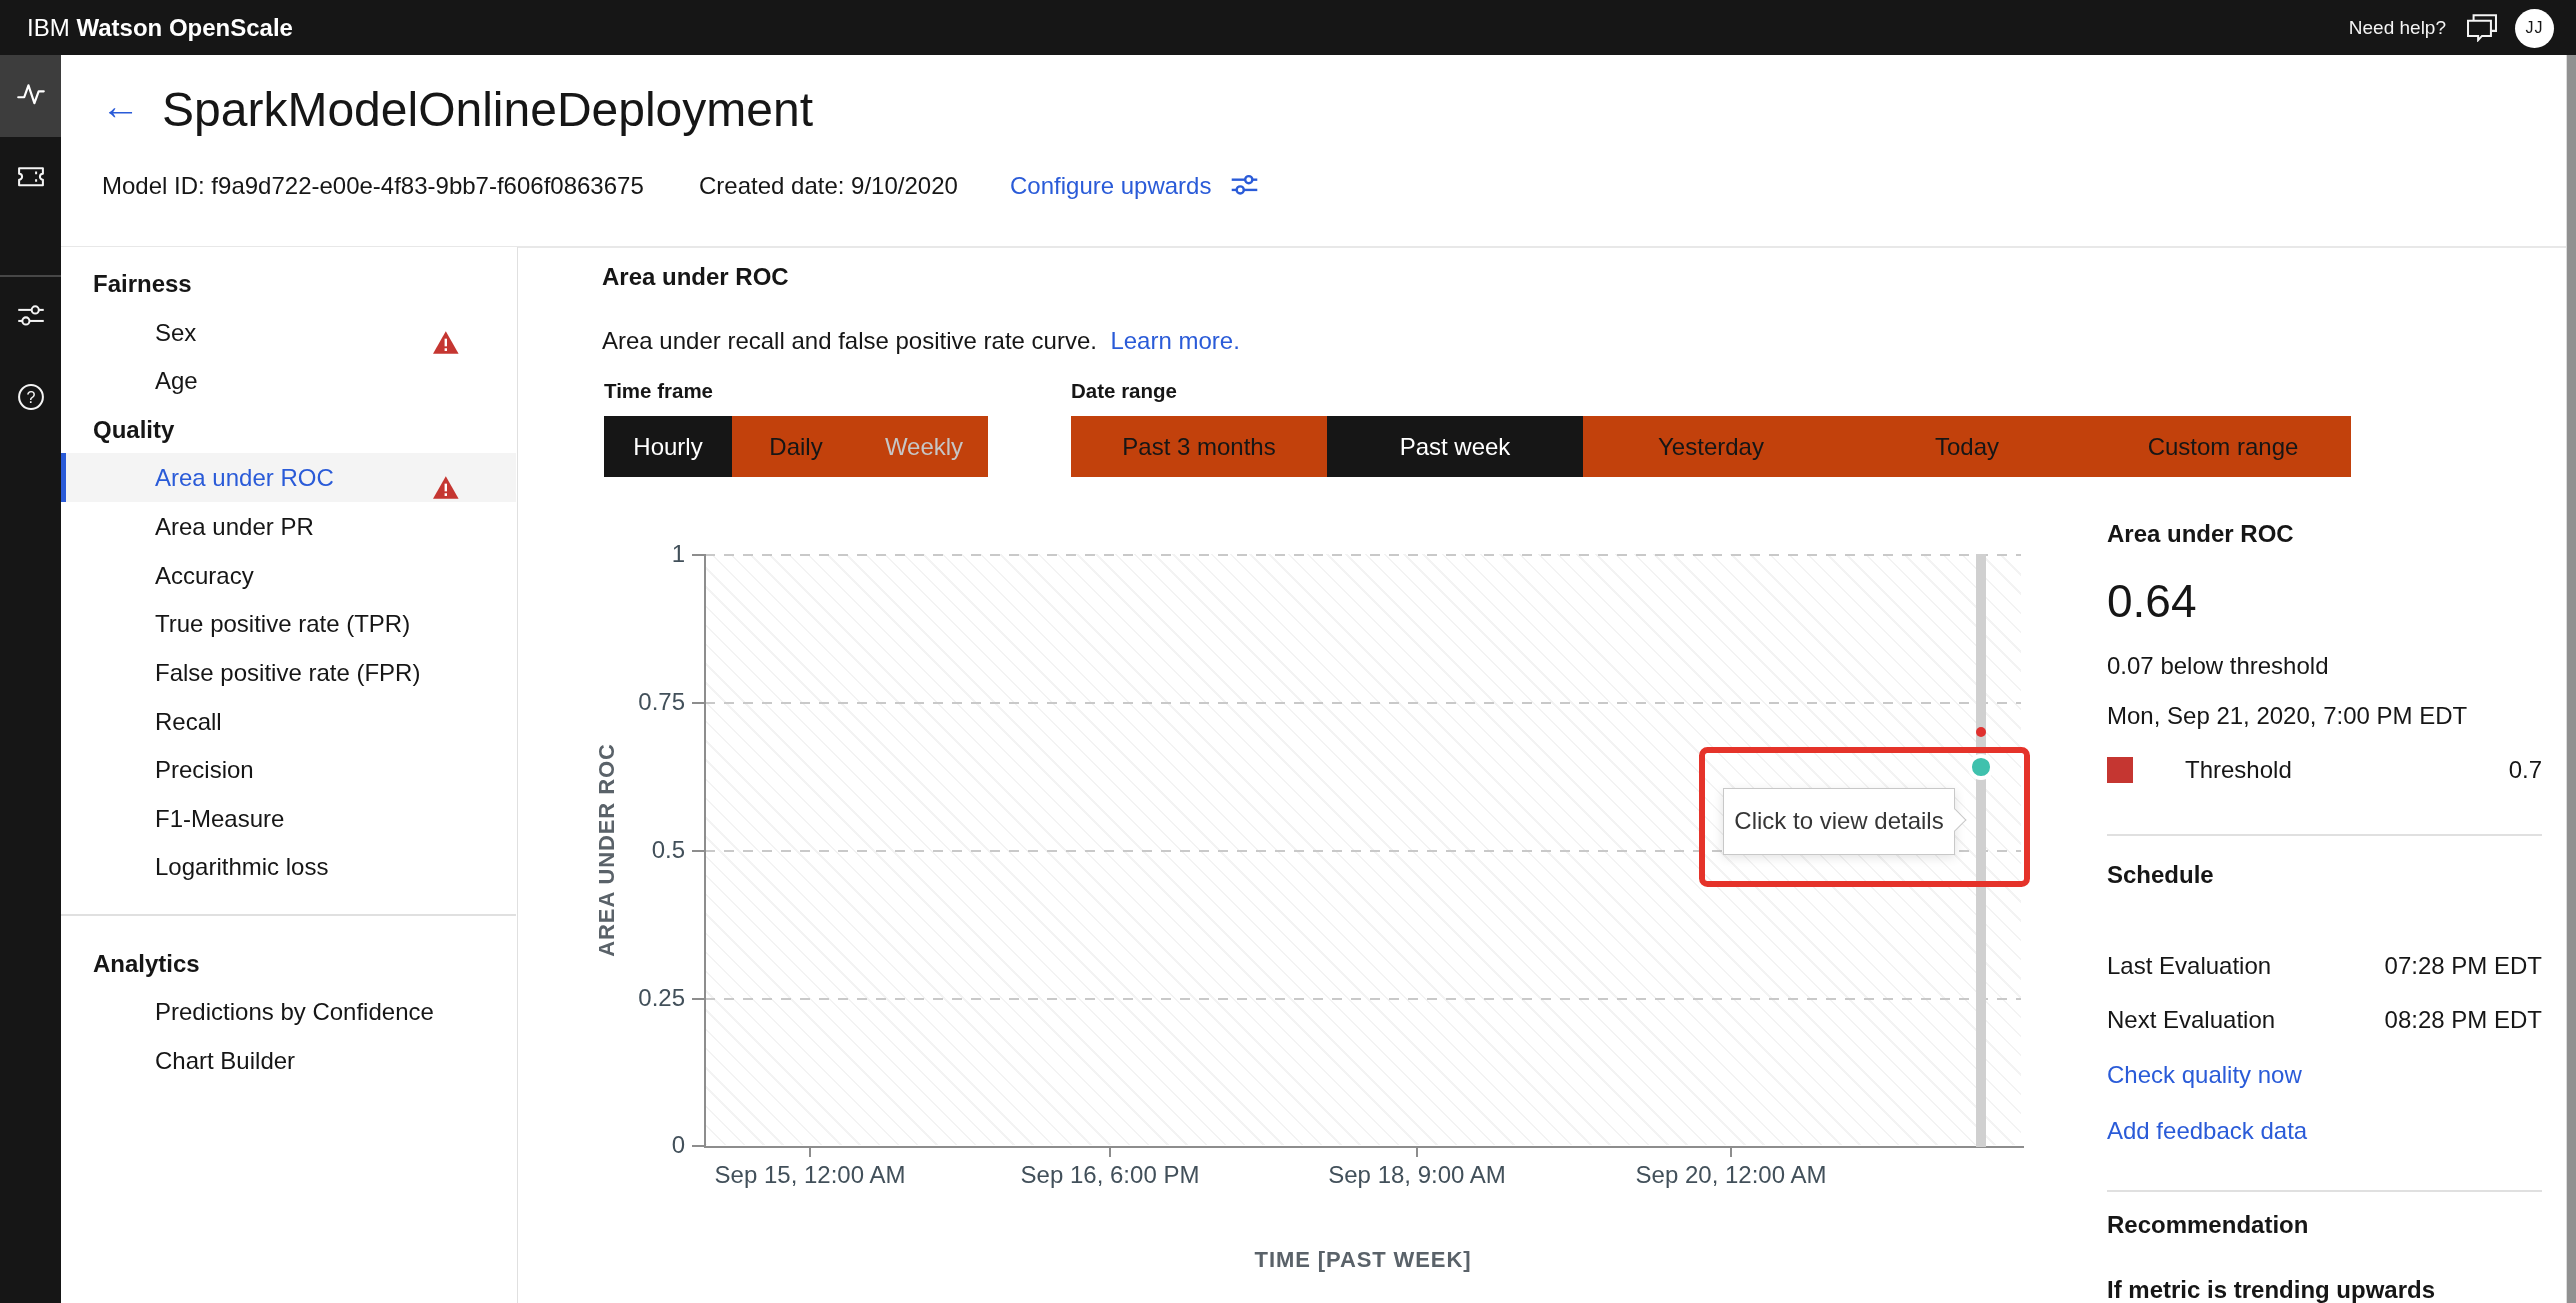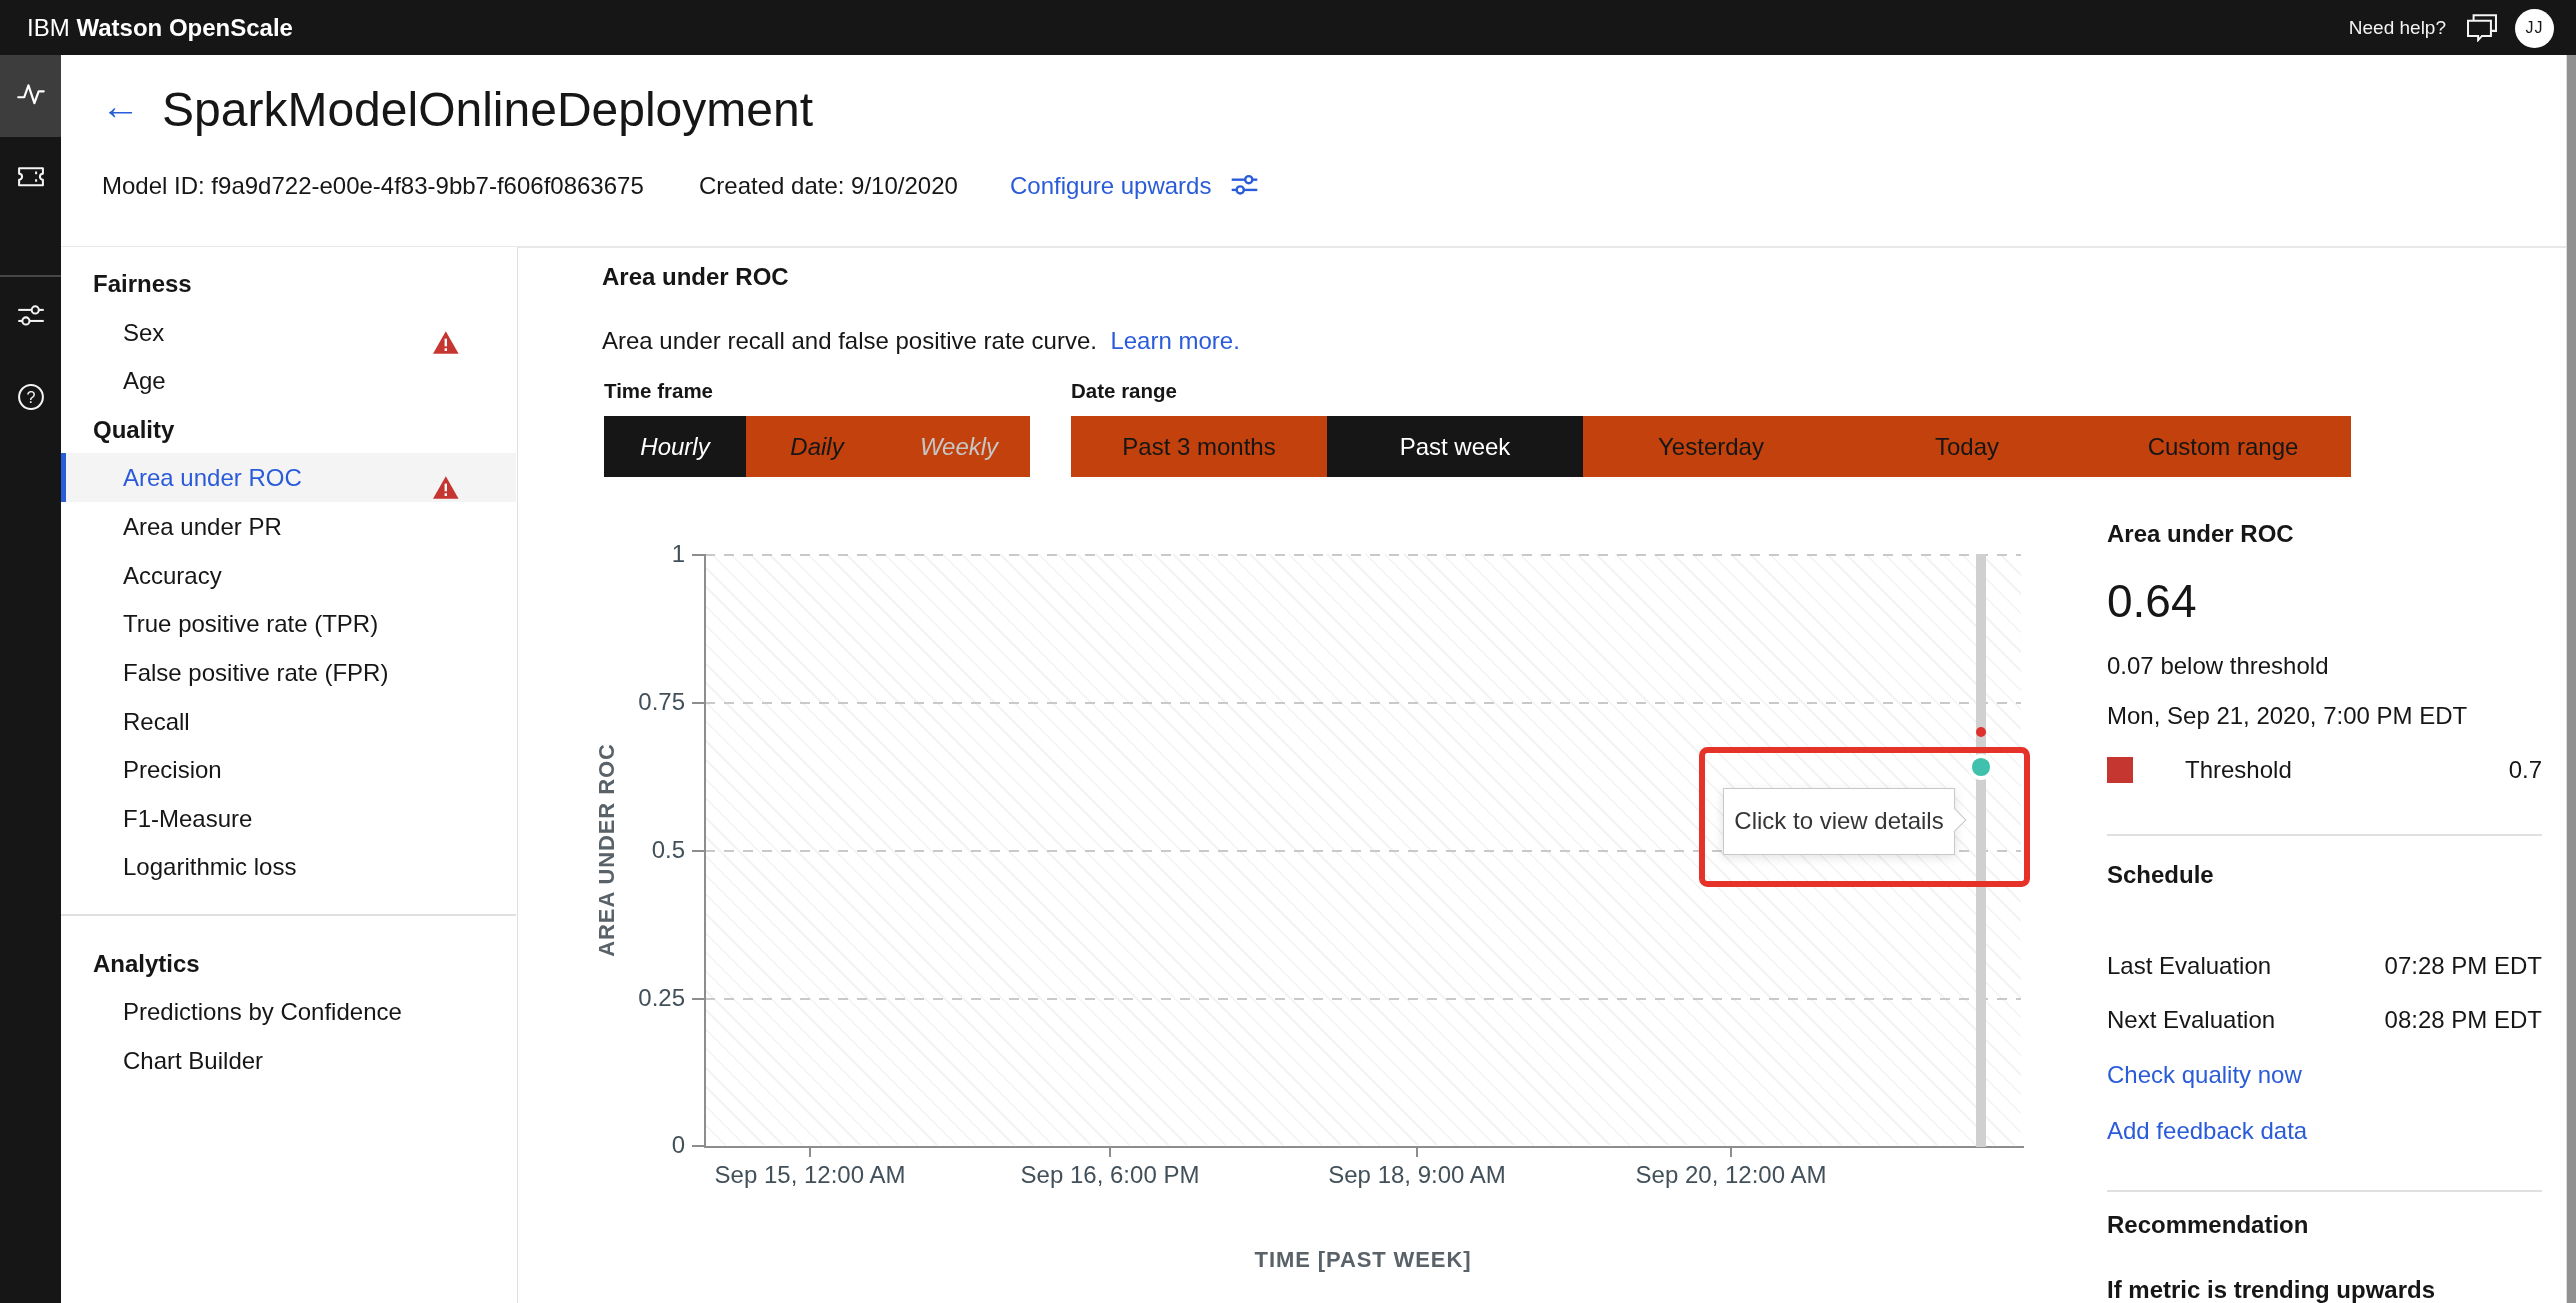--- a/index.html
+++ b/index.html
@@ -30,35 +30,35 @@
   
   .back-arrow { position:absolute; left:101px; top:78px; font-size:39px; color:#2a5bd8; cursor:pointer; line-height:55px; }
   .page-title { position:absolute; left:162px; top:82px; height:55px; line-height:55px; font-size:48px; font-weight:400; }
   .meta { position:absolute; top:167px; height:38px; line-height:38px; font-size:24px; }
   .hdr-divider { position:absolute; left:61px; top:246px; width:2515px; height:1.7px; background:#e8e8e8; }
   .link { color:#2a5bd8; cursor:pointer; }
 
   
   .nav-panel { position:absolute; left:61px; top:247px; width:457px; height:1056px; background:#ffffff; border-right:1.7px solid #e0e0e0; }
   .navh { position:absolute; left:32px; height:49px; line-height:49px; font-weight:700; font-size:24px; }
-  .navi { position:absolute; left:0; width:455px; height:49px; line-height:49px; font-size:24px; padding-left:62px; cursor:pointer; }
+  .navi { position:absolute; left:0; width:455px; height:49px; line-height:49px; font-size:24px; padding-left:94px; cursor:pointer; }
   .navi.sel { background:#f4f4f4; color:#2a5bd8; }
   .navi.sel::before { content:""; position:absolute; left:0; top:0; bottom:0; width:5.1px; background:#2a5bd8; }
   .nav-warn { position:absolute; left:372px; top:12.8px; }
   .nav-sec-div { position:absolute; left:0; top:667px; width:455px; height:1.7px; background:#e0e0e0; }
 
   
   .metric-title { position:absolute; left:602px; top:258px; height:38px; line-height:38px; font-weight:700; font-size:24px; }
   .metric-desc { position:absolute; left:602px; top:324px; height:34px; line-height:34px; font-size:24px; }
   .ctl-label { position:absolute; top:374px; height:34px; line-height:34px; font-size:20.5px; font-weight:700; }
   .btn-group { position:absolute; top:416px; height:61px; display:flex; }
   .btn { height:61px; line-height:61px; text-align:center; font-size:24px; background:#c2410c; color:#161616; cursor:pointer; }
   .btn.dark { background:#161616; color:#ffffff; }
   .btn.disabled { color:#c6c6c6; cursor:default; }
-  .btn.tf { width:142px;font-style:italic; }
+  .btn.tf { width:128px; }
   .btn.dr { width:256px; }
 
   
   .plot-hatch { position:absolute; left:705px; top:554px; width:1316px; height:591px;
     background:repeating-linear-gradient(45deg, rgba(22,22,22,0.05) 0 1.7px, transparent 1.7px 13.6px); }
   .gridline { position:absolute; left:705px; width:1316px; height:1.7px;
     background:repeating-linear-gradient(90deg,#c9c9c9 0 10.2px, transparent 10.2px 19px); }
   .yaxis { position:absolute; left:704px; top:554px; width:1.7px; height:593px; background:#8d8d8d; }
   .xaxis { position:absolute; left:704px; top:1146px; width:1320px; height:1.7px; background:#8d8d8d; }
   .ytick { position:absolute; left:692px; width:12px; height:1.7px; background:#8d8d8d; }

